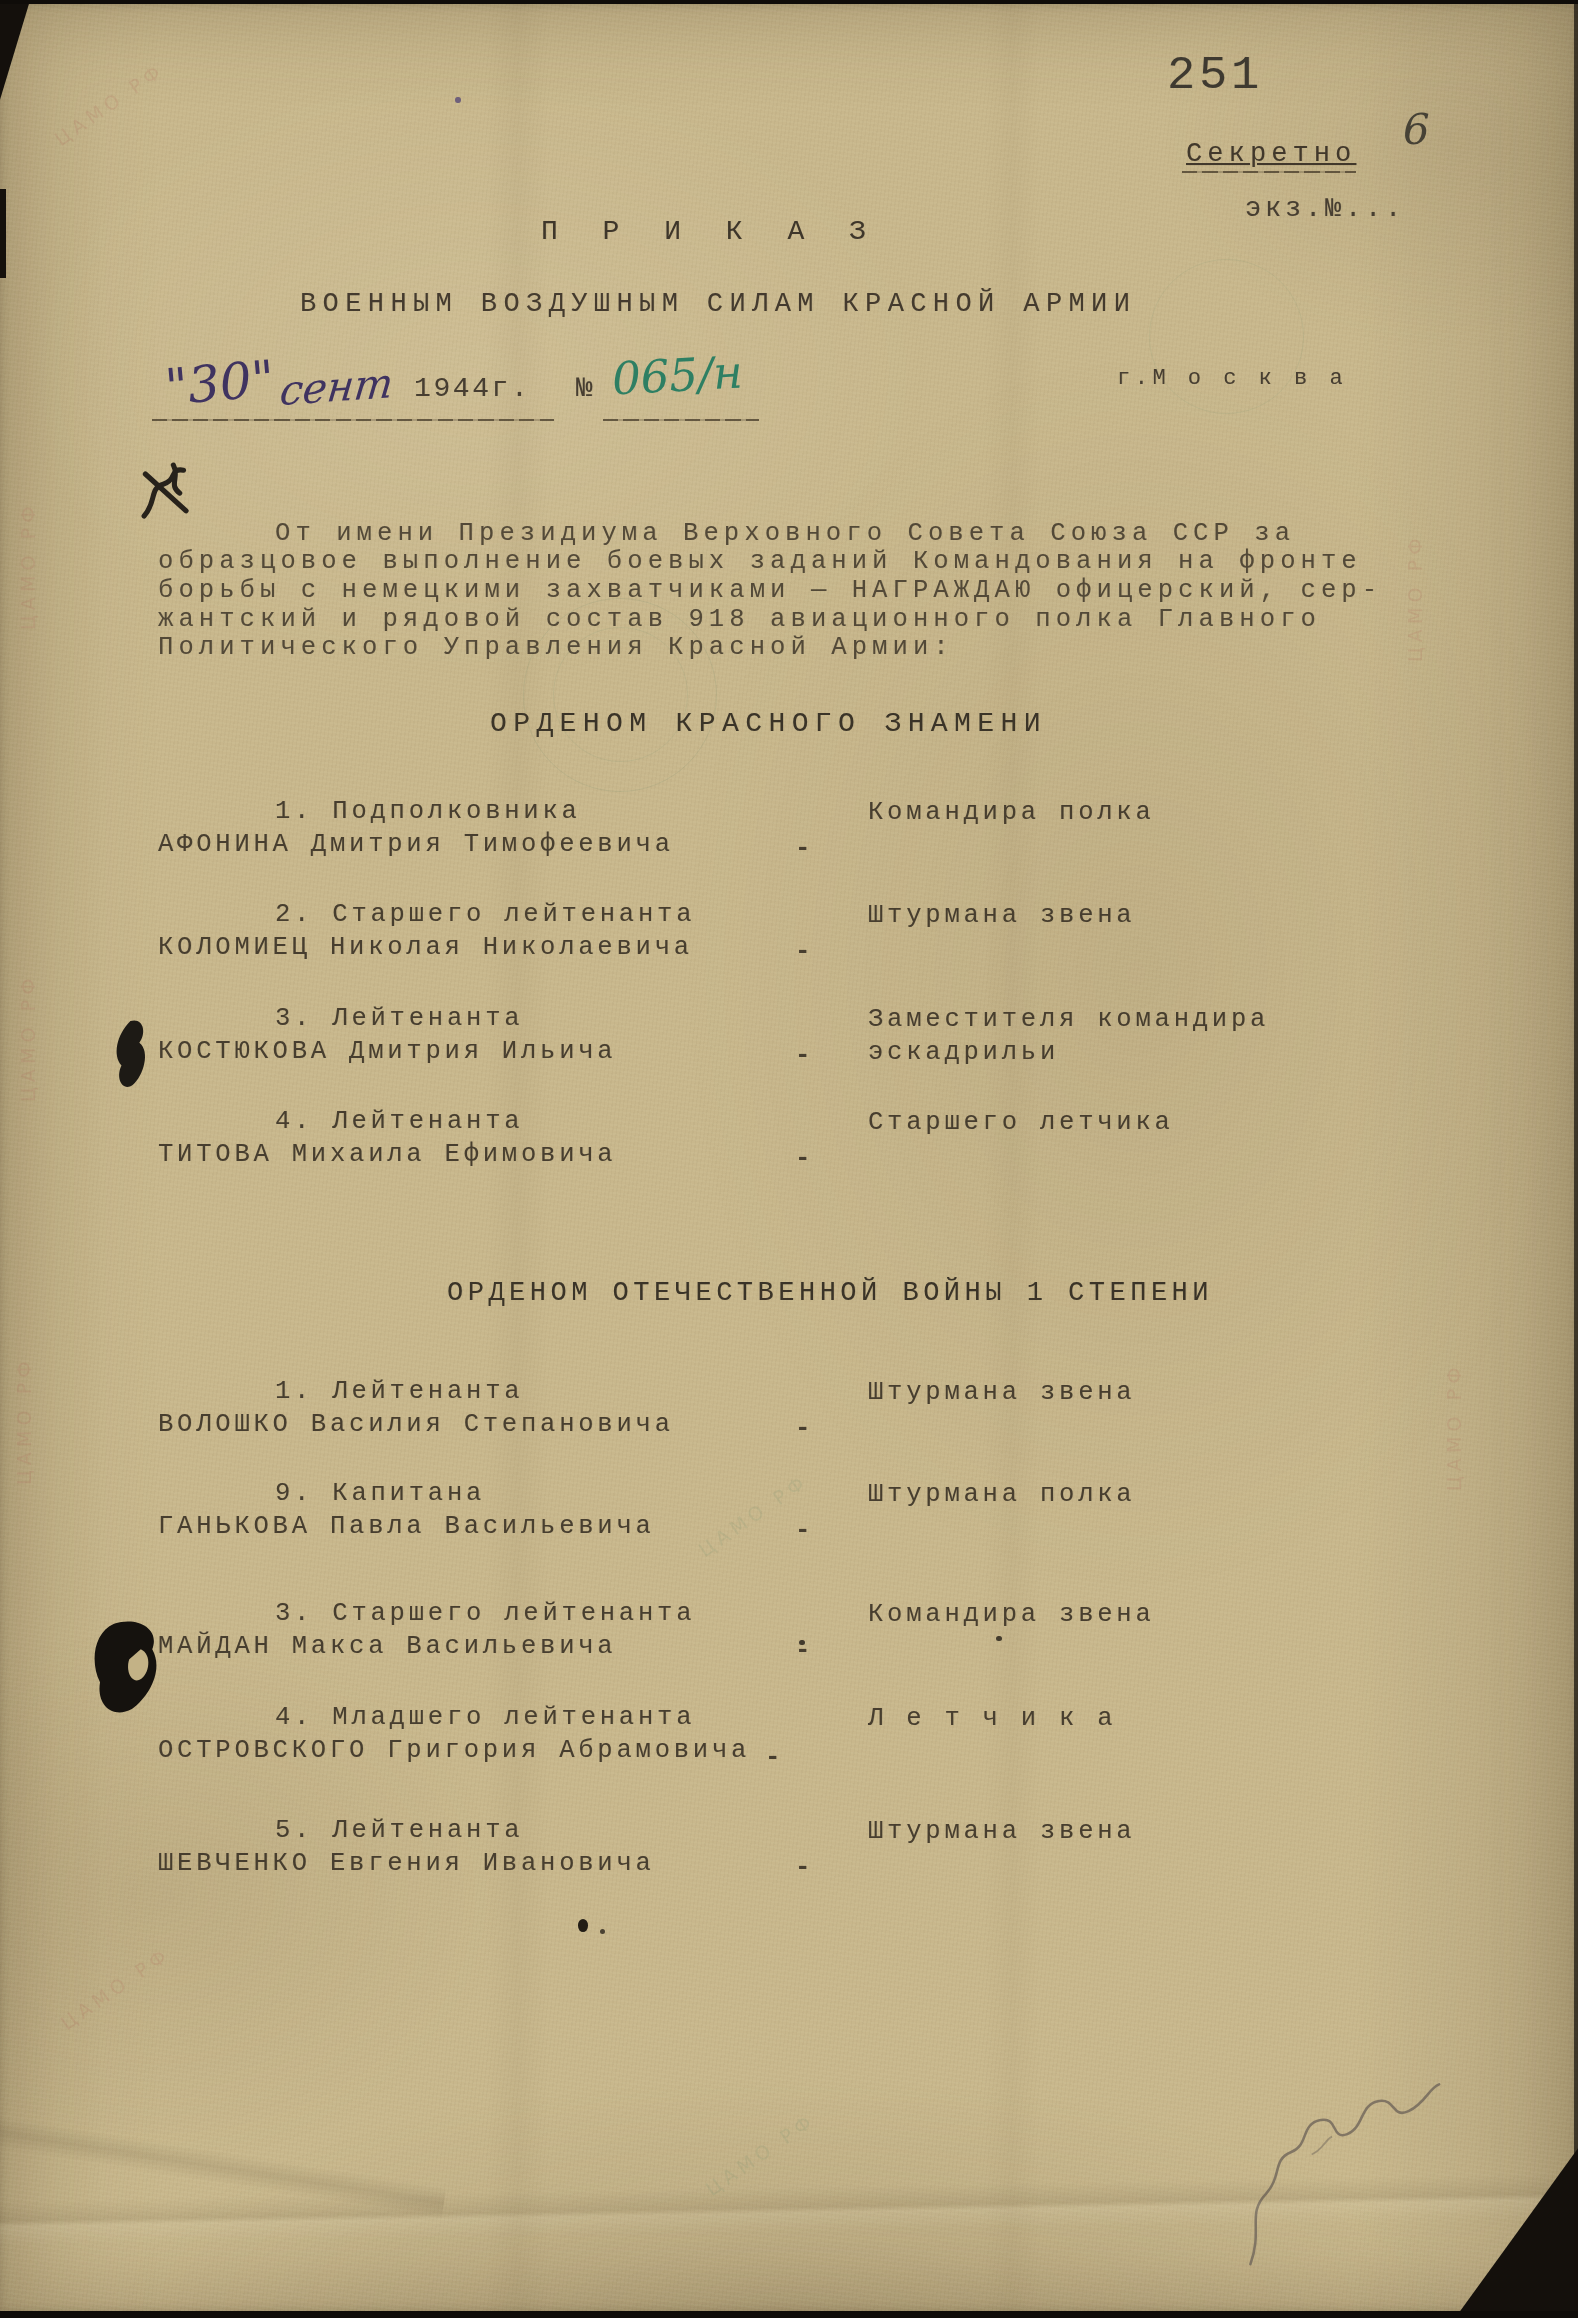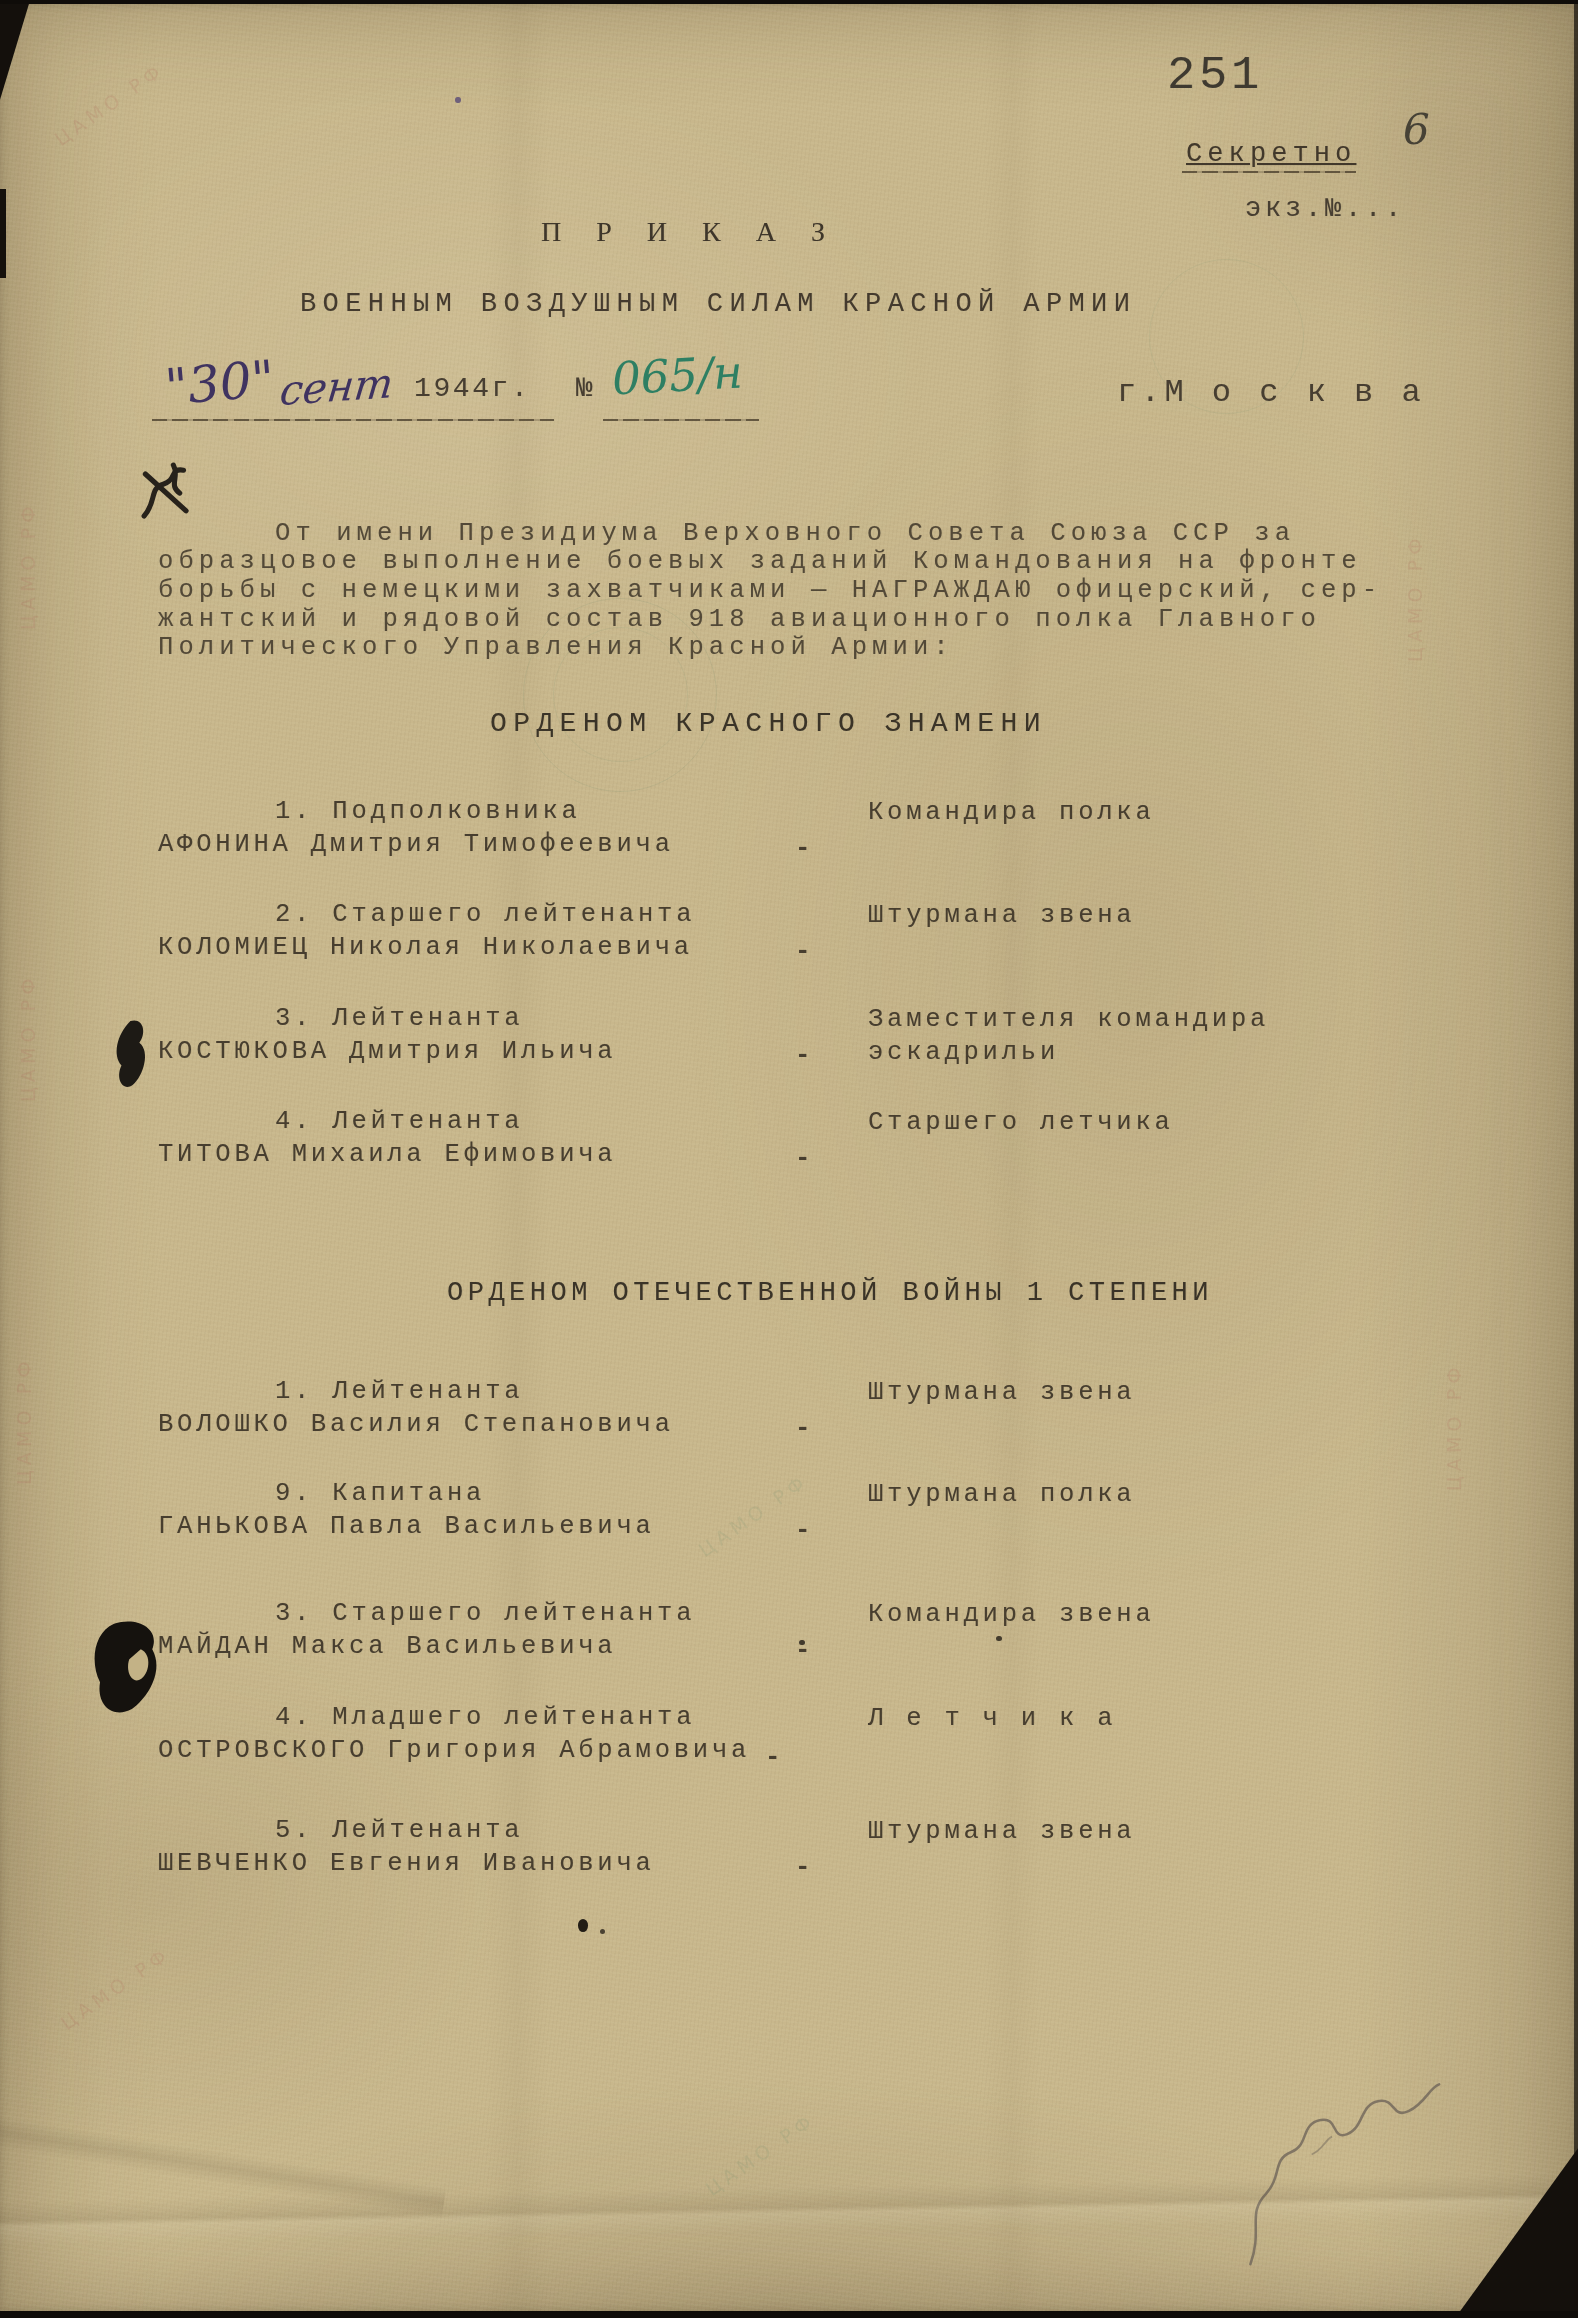--- a/index.html
+++ b/index.html
@@ -76,29 +76,29 @@
     <div class="ring" style="left:553px;top:623px;width:133px;height:133px;border:1.3px solid rgba(118,144,114,.13);"></div>
     <div class="ring" style="left:1149px;top:255px;width:153px;height:153px;border:1.9px solid rgba(118,144,114,.12);"></div>
 
     <div class="t" style="left:1167px;top:45px;font-size:47px;letter-spacing:3.8px;color:rgba(47,43,38,.88);">251</div>
     <div class="hand" style="left:1403px;top:101px;font-size:42px;color:rgba(58,54,46,.9);">6</div>
 
     <div class="t" style="left:1186px;top:135px;font-size:27px;letter-spacing:5.1px;color:rgba(55,47,36,.92);text-decoration:underline;">Секретно</div>
     <div class="ul" style="left:1182px;top:167px;width:174px;"></div>
     <div class="t" style="left:1245px;top:190px;font-size:27px;letter-spacing:3.8px;">экз.№...</div>
 
-    <div class="t" style="left:541px;top:212px;font-size:28px;letter-spacing:14px;color:rgba(52,45,35,.92);font-family:Liberation Serif, serif;">П Р И К А З</div>
+    <div class="t" style="left:541px;top:212px;font-size:28px;letter-spacing:14px;color:rgba(52,45,35,.92);">П Р И К А З</div>
     <div class="t" style="left:300px;top:285px;font-size:27px;letter-spacing:6.4px;color:rgba(55,47,37,.9);">ВОЕННЫМ ВОЗДУШНЫМ СИЛАМ КРАСНОЙ АРМИИ</div>
 
     <div class="hand" style="left:165px;top:350px;font-size:50px;color:var(--hand-purple);transform:rotate(-5deg);">"30"</div>
     <div class="hand" style="left:280px;top:359px;font-size:41px;color:var(--hand-purple);transform:rotate(-4deg) skewX(-10deg);">сент</div>
     <div class="t" style="left:414px;top:369px;font-size:28px;letter-spacing:2.6px;">1944г.</div>
     <div class="t" style="left:576px;top:369px;font-size:28px;">№</div>
     <div class="hand" style="left:612px;top:345px;font-size:45px;color:var(--hand-green);transform:rotate(-3deg);">065/н</div>
-    <div class="t" style="left:1117px;top:370px;font-size:32px;letter-spacing:4.5px;">г.М о с к в а</div>
+    <div class="t" style="left:1117px;top:362px;font-size:22px;letter-spacing:4.5px;">г.М о с к в а</div>
     <div class="ul" style="left:152px;top:415px;width:402px;"></div>
     <div class="ul" style="left:603px;top:415px;width:156px;"></div>
 
     <div class="abs" style="left:135px;top:434px;">
       <svg width="64" height="70" viewBox="0 0 100 110">
         <path d="M14,88 C34,66 22,44 44,38 C66,32 54,12 76,16 M16,22 L80,80 M60,8 C70,26 52,40 70,52" stroke="#27221b" stroke-width="8" fill="none" stroke-linecap="round"></path>
       </svg>
     </div>
 
     <div class="t" style="left:275px;top:515px;font-size:25.5px;letter-spacing:5.1px;color:rgba(70,60,45,.88);">От имени Президиума Верховного Совета Союза ССР за</div>

